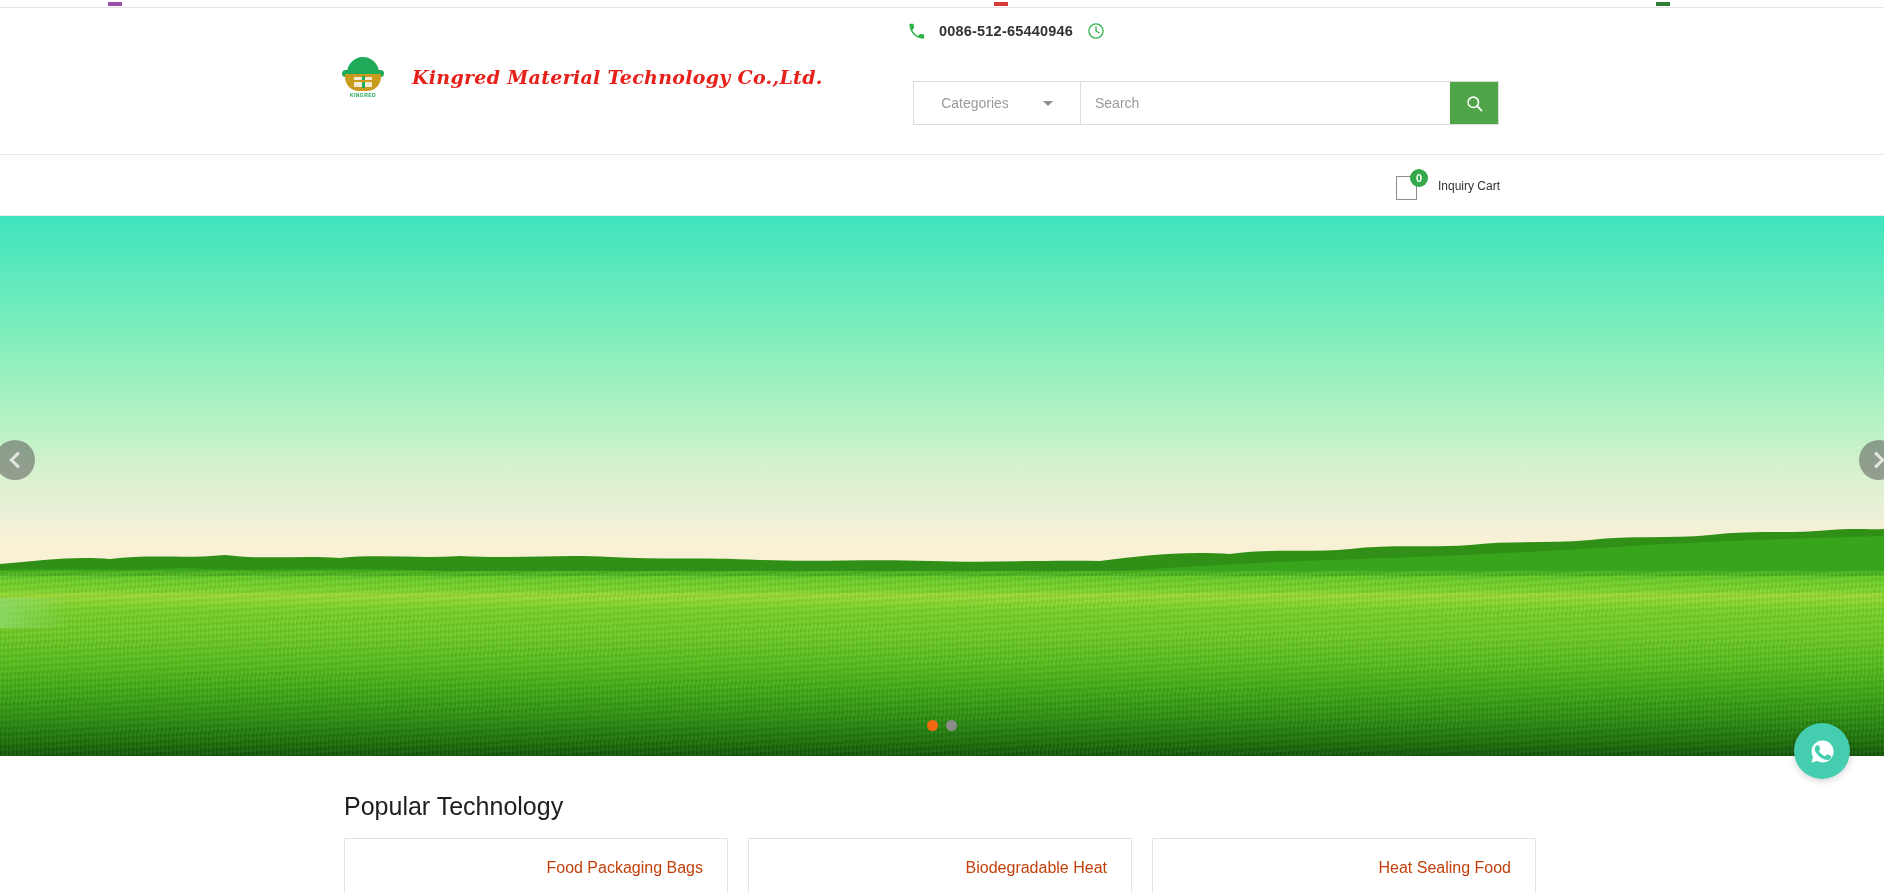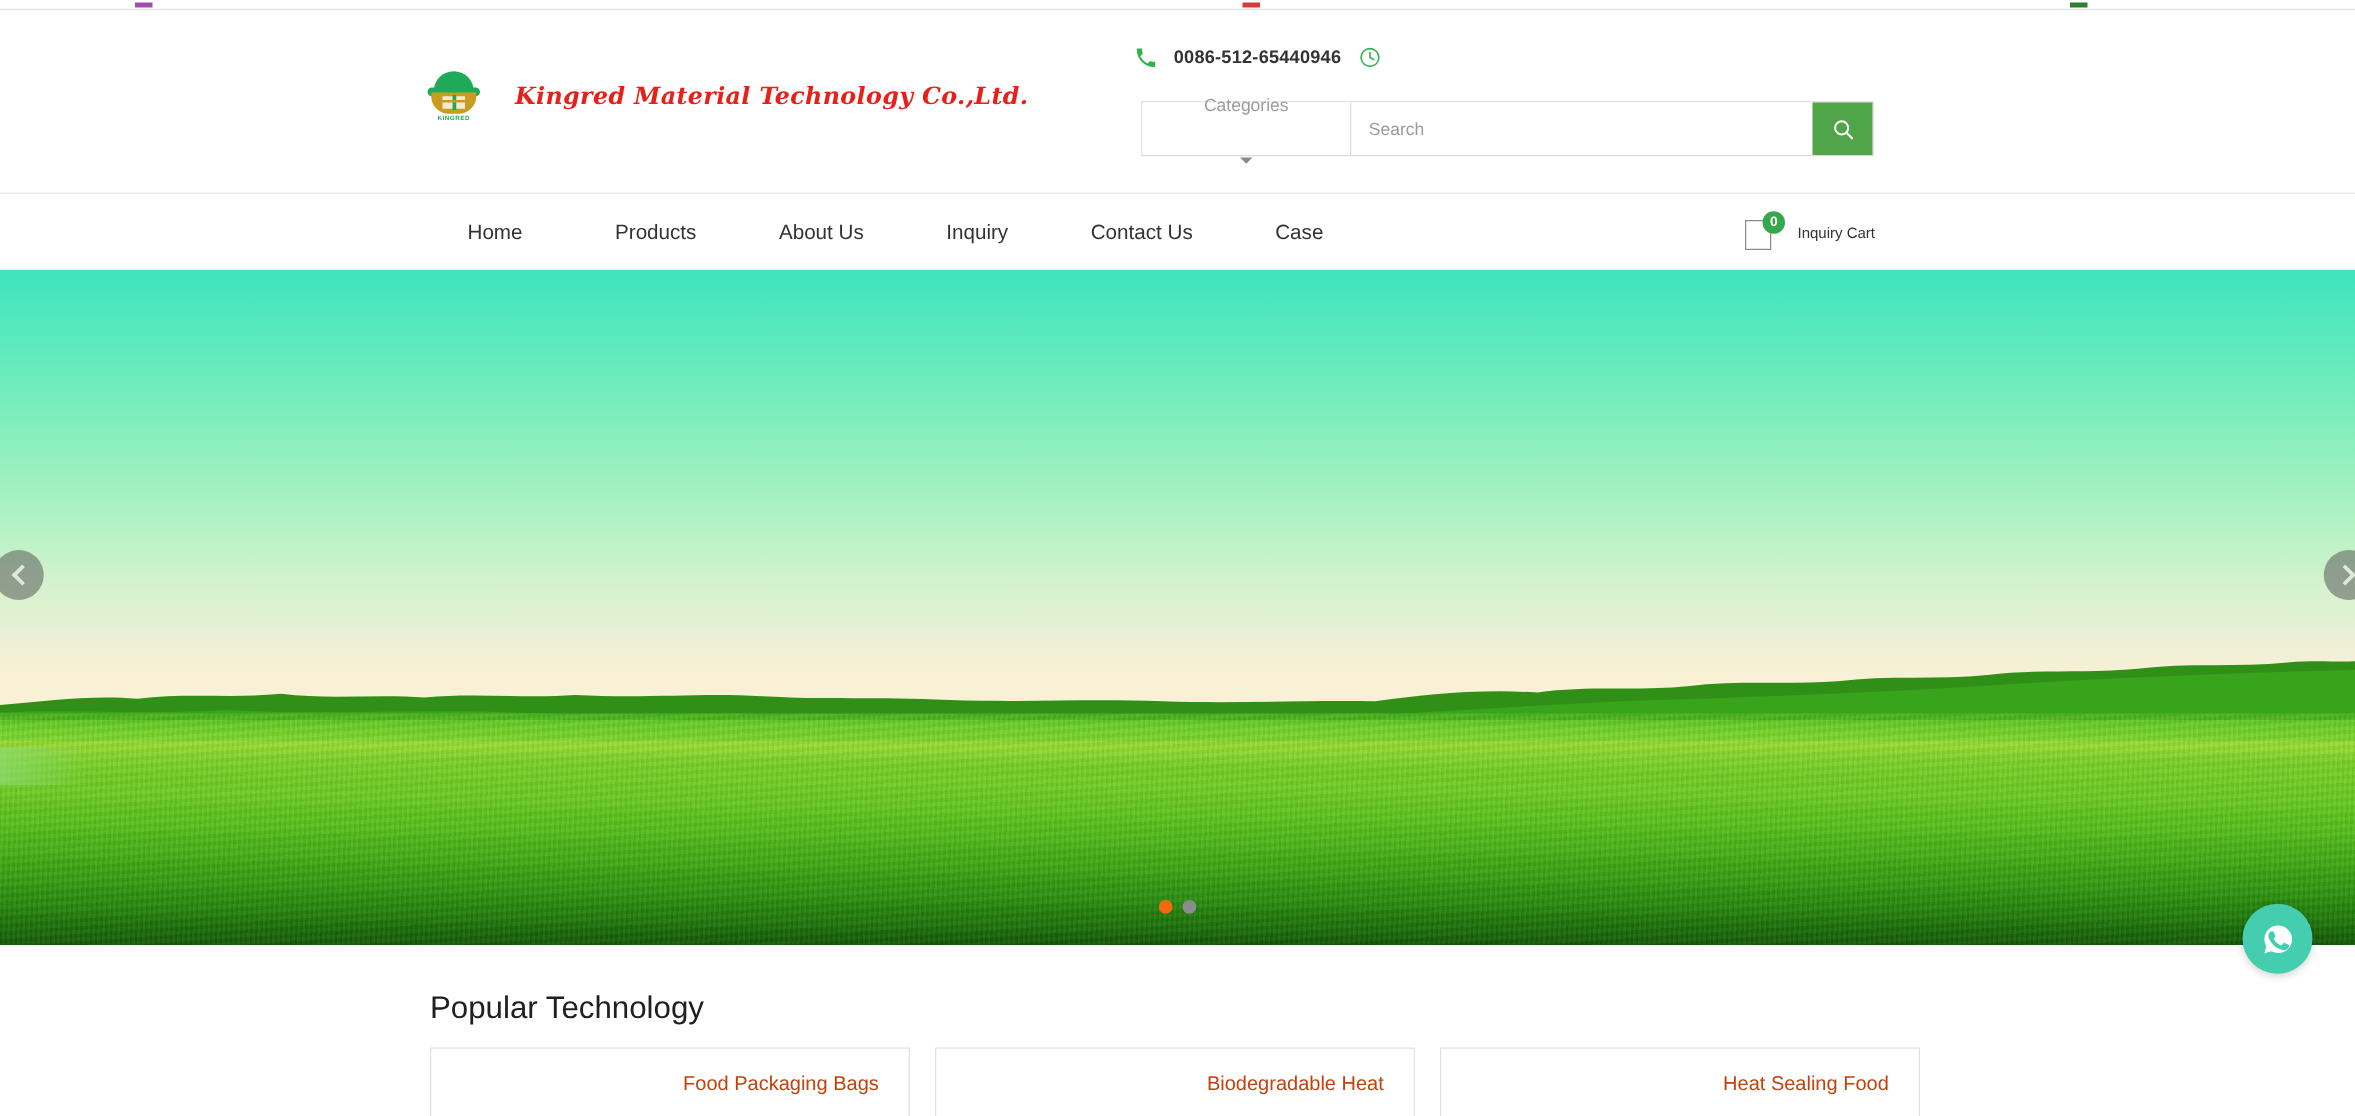--- a/index.html
+++ b/index.html
@@ -61,38 +61,38 @@
   }
   .logo-text {
     font-family: "DejaVu Serif", serif;
     font-style: italic; font-weight: 700;
     font-size: 19px; color: #e8201a; letter-spacing: .3px;
     white-space: nowrap;
     margin-left: 16px;
   }
 
   .contact-row {
-    position: absolute; left: 908px; top: 28px;
+    position: absolute; left: 908px; top: 13px;
     display: flex; align-items: center; gap: 14px;
   }
   .phone-ico { width: 17px; height: 17px; display:block; }
   .phone-num { font-size: 14.5px; color: #333; font-weight: 700; letter-spacing:.2px; }
   .clock-ico { width: 18px; height: 18px; display:block; }
 
   .searchbar {
     position: absolute; left: 913px; top: 72px;
     width: 586px; height: 44px;
     display: flex; border: 1px solid #dcdcdc; background: #fff;
   }
   .cat-select {
     width: 167px; height: 42px; border: none; border-right: 1px solid #dcdcdc;
     background: #fff; font-family: "Liberation Sans", sans-serif;
     font-size: 14px; color: #9b9b9b;
     display: flex; align-items: center; justify-content: center;
-    position: relative; cursor: pointer; gap: 34px; flex-direction: column;
+    position: relative; cursor: pointer; gap: 34px;
   }
   .cat-select .chev {
     width: 0; height: 0; border-left: 5px solid transparent;
     border-right: 5px solid transparent; border-top: 5px solid #8b8b8b;
   }
   .search-input {
     flex: 1; border: none; outline: none; padding: 0 14px;
     font-family: "Liberation Sans", sans-serif; font-size: 14px; color: #4d7c0f;
   }
   .search-input::placeholder { color: #9b9b9b; }
@@ -276,28 +276,20 @@
     <button class="search-btn">
       <svg width="19" height="19" viewBox="0 0 24 24">
         <circle cx="10.5" cy="10.5" r="6.6" fill="none" stroke="#fff" stroke-width="2"></circle>
         <path d="M15.4 15.4L21 21" stroke="#fff" stroke-width="2.2" stroke-linecap="round"></path>
       </svg>
     </button>
   </div>
 </div>
 
 <div class="nav">
-  <div class="nav-items">
-    <div class="nav-item">Home</div>
-    <div class="nav-item">Products</div>
-    <div class="nav-item">About Us</div>
-    <div class="nav-item">Inquiry</div>
-    <div class="nav-item">Contact Us</div>
-    <div class="nav-item">Case</div>
-  </div>
 
   <div class="cart">
     <div class="cart-ico">
       <div class="page"></div>
       <div class="fold"></div>
       <div class="cart-badge">0</div>
     </div>
     <div class="cart-label">Inquiry Cart</div>
   </div>
 </div>

